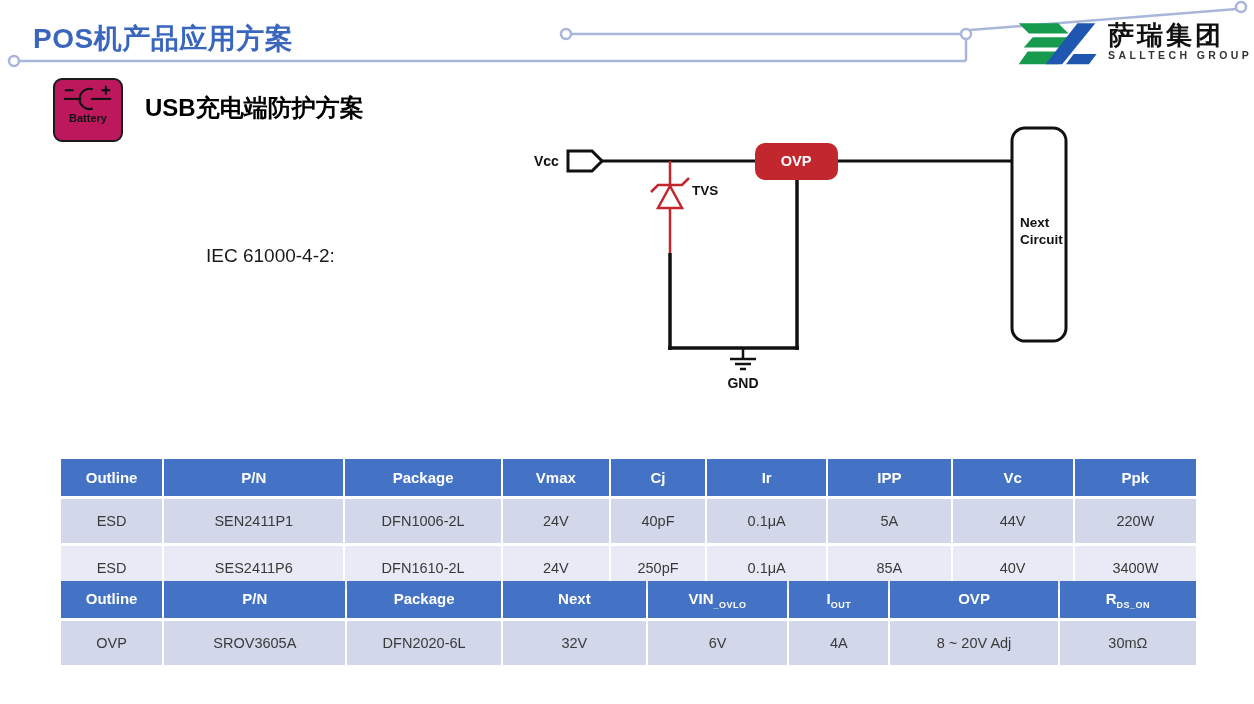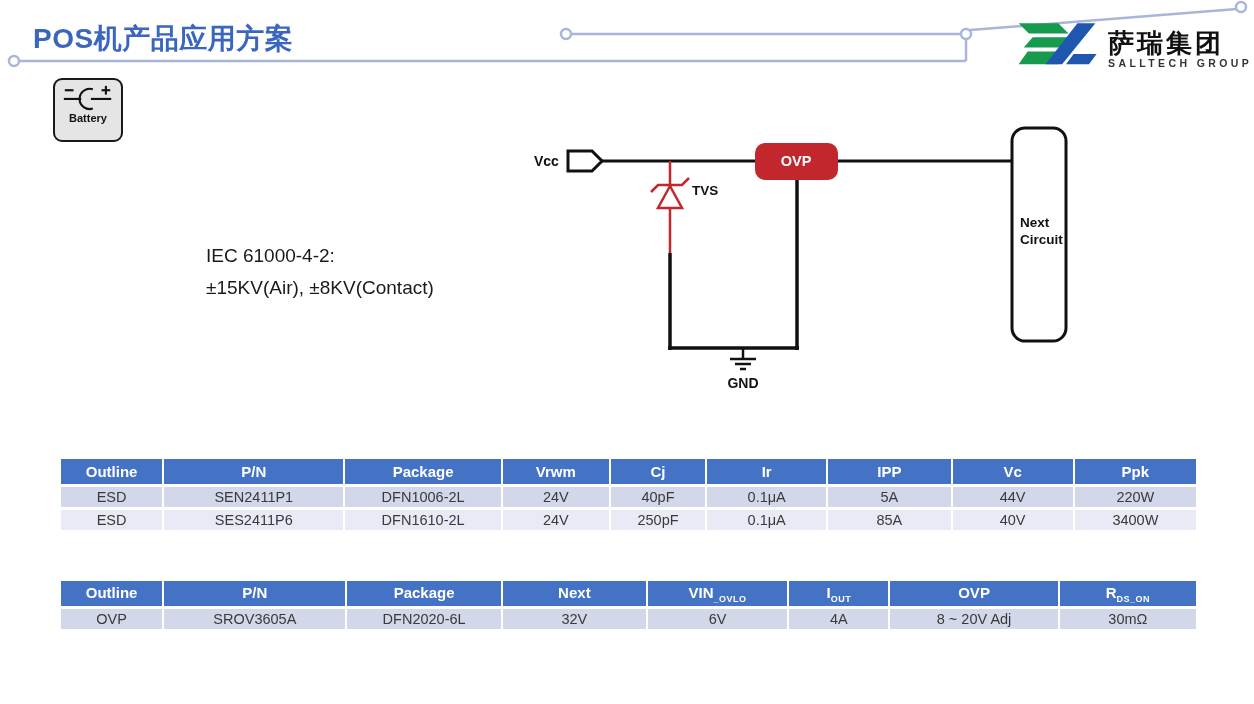--- a/index.html
+++ b/index.html
@@ -4,39 +4,39 @@
 <style>
   html,body{margin:0;padding:0;background:#fff;}
   .slide{position:relative;width:1254px;height:704px;background:#ffffff;overflow:hidden;
          font-family:"Liberation Sans","DejaVu Sans",sans-serif;}
 
   
   .page-title{position:absolute;left:33px;top:20px;font-size:28px;font-weight:800;
               color:#3A66BE;letter-spacing:0.5px;}
   .decor-svg{position:absolute;left:0;top:0;}
 
-  .logo{position:absolute;left:1014px;top:22px;display:flex;align-items:flex-end;gap:8px;}
+  .logo{position:absolute;left:1014px;top:22px;display:flex;align-items:flex-start;gap:8px;}
   .logo-text{display:flex;flex-direction:column;line-height:1;}
   .logo-cn{font-size:26px;font-weight:800;color:#111;letter-spacing:3px;}
   .logo-en{font-size:10.5px;font-weight:600;color:#333;letter-spacing:3.4px;margin-top:2px;}
 
   
   .battery-box{position:absolute;left:53px;top:78px;width:66px;height:60px;
-               border:2.5px solid #1a1a1a;border-radius:9px;background:#e5e5e5;
+               border:2.5px solid #1a1a1a;border-radius:9px;background:#be185d;
                display:flex;flex-direction:column;align-items:center;justify-content:flex-start;}
   .battery-label{font-size:11px;font-weight:700;color:#111;margin-top:-2px;}
   .section-heading{position:absolute;left:145px;top:92px;font-size:24px;font-weight:800;color:#000;}
 
   .iec-note{position:absolute;left:206px;top:240px;font-size:19px;color:#1a1a1a;line-height:1.7;}
 
   
   .data-table{position:absolute;border-collapse:separate;border-spacing:2.5px 3px;table-layout:fixed;}
   .data-table th{background:#4472C4;color:#ffffff;font-size:15px;font-weight:700;
-                 text-align:center;height:25px;padding:0 2px;}
-  .data-table td{font-size:14.5px;color:#3a3a3a;text-align:center;height:20px;padding:0 2px;}
+                 text-align:center;height:37px;padding:0 2px;}
+  .data-table td{font-size:14.5px;color:#3a3a3a;text-align:center;height:44px;padding:0 2px;}
   .data-table tr.band-dark td{background:#D2D7EA;}
   .data-table tr.band-light td{background:#E8EBF5;}
   .data-table sub{font-size:9px;font-weight:700;letter-spacing:0.5px;margin-top:7px;}
   #esd-table{left:59px;top:456px;width:1139px;}
   #ovp-table{left:59px;top:578px;width:1139px;}
 </style>
 </head>
 <body>
 
 <div class="slide">
@@ -73,24 +73,24 @@
       <line x1="5" y1="19" x2="23" y2="19" stroke="#111" stroke-width="2.2"></line>
       <path d="M35,9 A10.5,10.5 0 1 0 35,29" fill="none" stroke="#111" stroke-width="2.2"></path>
       <line x1="33" y1="19" x2="54" y2="19" stroke="#111" stroke-width="2.2"></line>
       <line x1="6" y1="10" x2="15" y2="10" stroke="#111" stroke-width="2.2"></line>
       <line x1="44" y1="10" x2="53" y2="10" stroke="#111" stroke-width="2.2"></line>
       <line x1="48.5" y1="5.5" x2="48.5" y2="14.5" stroke="#111" stroke-width="2.2"></line>
     </svg>
     <span class="battery-label">Battery</span>
   </div>
 
+  <div class="section-heading">USB充电端防护方案</div>
 
   <div class="iec-note">
     <div>IEC 61000-4-2:</div>
-    <div>±15KV(Air), ±8KV(Contact)</div>
   </div>
 
   <svg style="position:absolute;left:520px;top:118px;" width="570" height="285">
 
     <text x="14" y="48" font-size="14" font-weight="bold" fill="#111">Vcc</text>
     <polygon points="48,33 72,33 82,43 72,53 48,53" fill="#fff" stroke="#111" stroke-width="3"></polygon>
 
     <line x1="82" y1="43" x2="235" y2="43" stroke="#111" stroke-width="3"></line>
     <line x1="318" y1="43" x2="494" y2="43" stroke="#111" stroke-width="3"></line>
 
@@ -128,21 +128,21 @@
         <col style="width:119px">
       <col style="width:122px">
         <col style="width:120px">
         <col style="width:121px">
     </colgroup>
     <tbody>
         <tr>
       <th>Outline</th>
       <th>P/N</th>
       <th>Package</th>
-      <th>Vrwm</th>
+      <th>Vmax</th>
       <th>Cj</th>
       <th>Ir</th>
       <th>IPP</th>
       <th>Vc</th>
       <th>Ppk</th>
     </tr>
     <tr class="band-dark">
       <td>ESD</td>
       <td>SEN2411P1</td>
       <td>DFN1006-2L</td>

